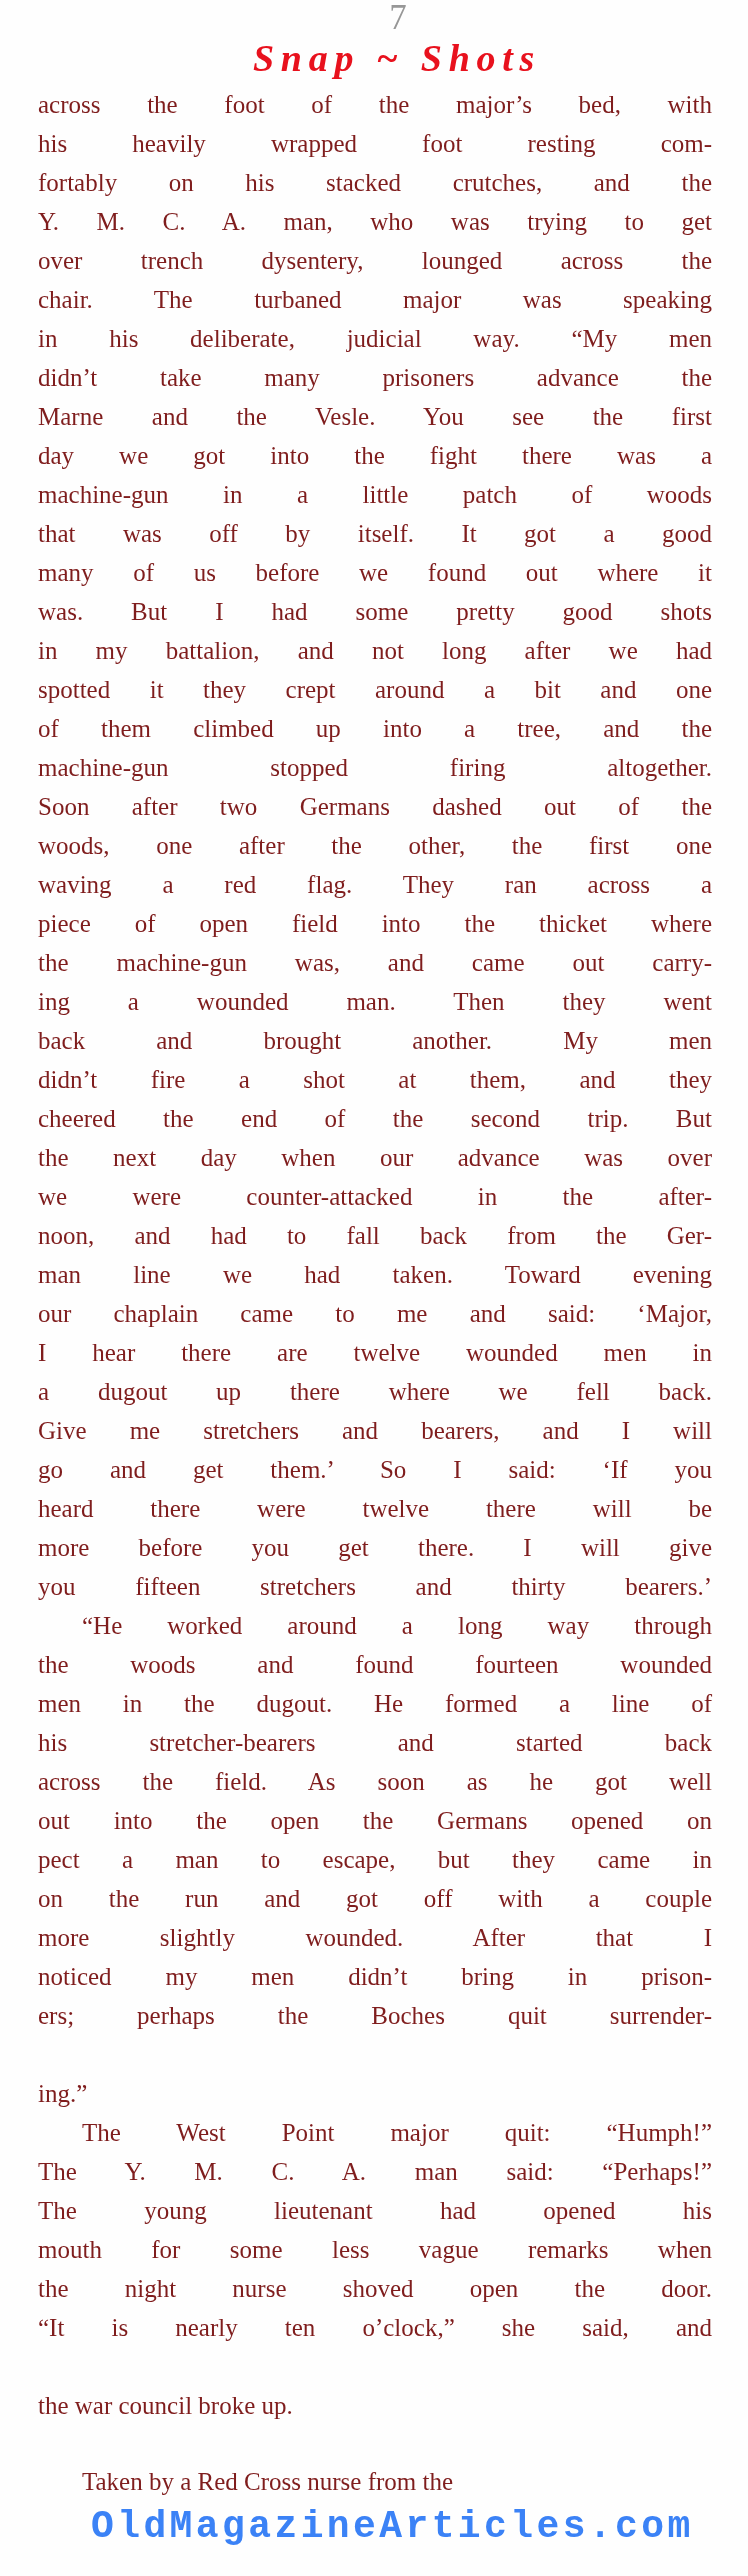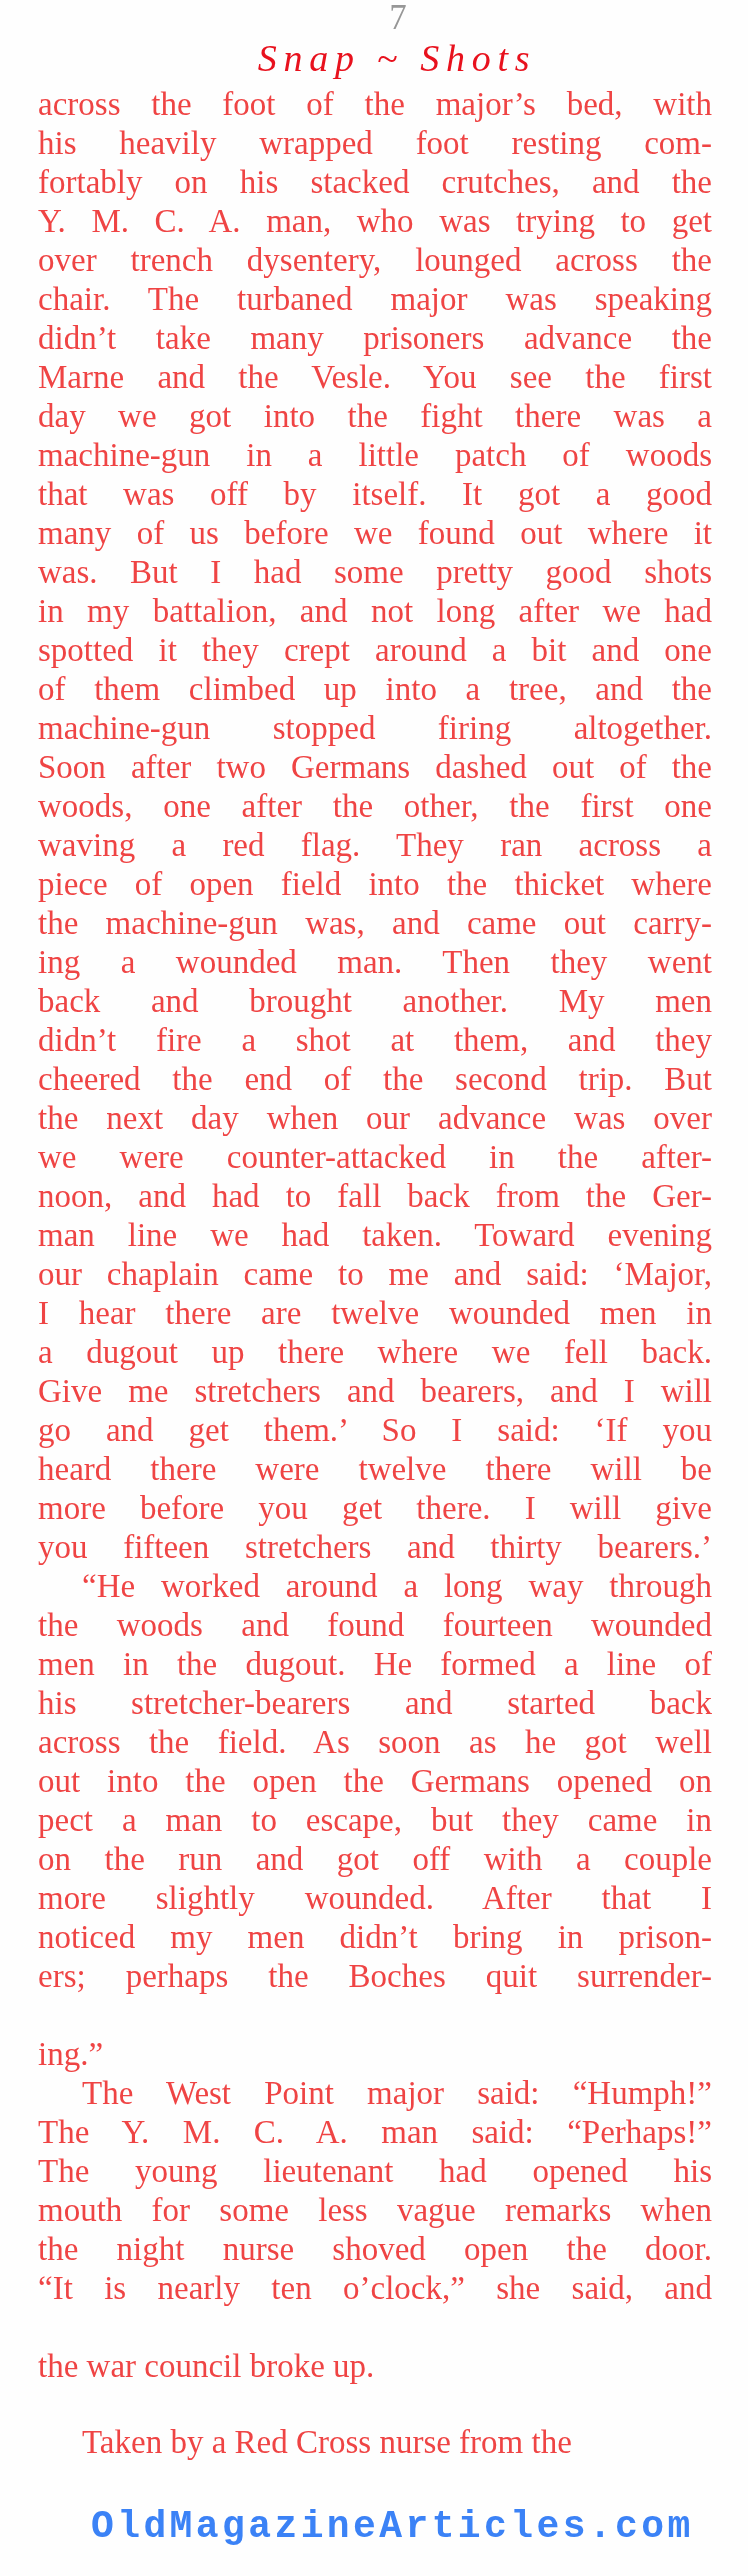--- a/index.html
+++ b/index.html
@@ -28,34 +28,34 @@
     font-weight: 400;
   }
   #article-title {
     position: absolute;
     top: 37px;
     left: 0;
     right: 16px;
     text-align: center;
     text-indent: 61px;
     font-style: italic;
-    font-weight: 400;
+    font-weight: 700;
     font-size: 38px;
     line-height: 42px;
     letter-spacing: 6.7px;
     color: #e8111d;
   }
   #article-text {
     position: absolute;
     top: 85px;
     left: 38px;
     width: 674px;
-    font-size: 33px;
+    font-size: 25px;
     line-height: 39px;
-    color: #ef4444;
+    color: #7f1d1d;
   }
   .line {
     text-align: justify;
     text-align-last: justify;
     text-justify: inter-word;
     white-space: normal;
     height: 39px;
     overflow: visible;
   }
   .line.flush {
@@ -90,20 +90,21 @@
 
   <div id="article-title">Snap ~ Shots</div>
 
   <div id="article-text">
       <div class="line">across the foot of the major’s bed, with</div>
       <div class="line">his heavily wrapped foot resting com-</div>
       <div class="line">fortably on his stacked crutches, and the</div>
       <div class="line">Y. M. C. A. man, who was trying to get</div>
       <div class="line">over trench dysentery, lounged across the</div>
       <div class="line">chair. The turbaned major was speaking</div>
+      <div class="line">in his deliberate, judicial way. “My men</div>
       <div class="line">didn’t take many prisoners advance the</div>
       <div class="line">Marne and the Vesle. You see the first</div>
       <div class="line">day we got into the fight there was a</div>
       <div class="line">machine-gun in a little patch of woods</div>
       <div class="line">that was off by itself. It got a good</div>
       <div class="line">many of us before we found out where it</div>
       <div class="line">was. But I had some pretty good shots</div>
       <div class="line">in my battalion, and not long after we had</div>
       <div class="line">spotted it they crept around a bit and one</div>
       <div class="line">of them climbed up into a tree, and the</div>
@@ -134,21 +135,21 @@
       <div class="line">men in the dugout. He formed a line of</div>
       <div class="line">his stretcher-bearers and started back</div>
       <div class="line">across the field. As soon as he got well</div>
       <div class="line">out into the open the Germans opened on</div>
       <div class="line">pect a man to escape, but they came in</div>
       <div class="line">on the run and got off with a couple</div>
       <div class="line">more slightly wounded. After that I</div>
       <div class="line">noticed my men didn’t bring in prison-</div>
       <div class="line">ers; perhaps the Boches quit surrender-</div>
       <div class="line flush">ing.”</div>
-      <div class="line indent">The West Point major said: “Humph!”</div>
+      <div class="line indent">The West Point major quit: “Humph!”</div>
       <div class="line">The Y. M. C. A. man said: “Perhaps!”</div>
       <div class="line">The young lieutenant had opened his</div>
       <div class="line">mouth for some less vague remarks when</div>
       <div class="line">the night nurse shoved open the door.</div>
       <div class="line">“It is nearly ten o’clock,” she said, and</div>
       <div class="line flush">the war council broke up.</div>
       <div class="line indent flush space-before">Taken by a Red Cross nurse from the</div>
     </div>
 
   <div id="footer-watermark">OldMagazineArticles.com</div>

